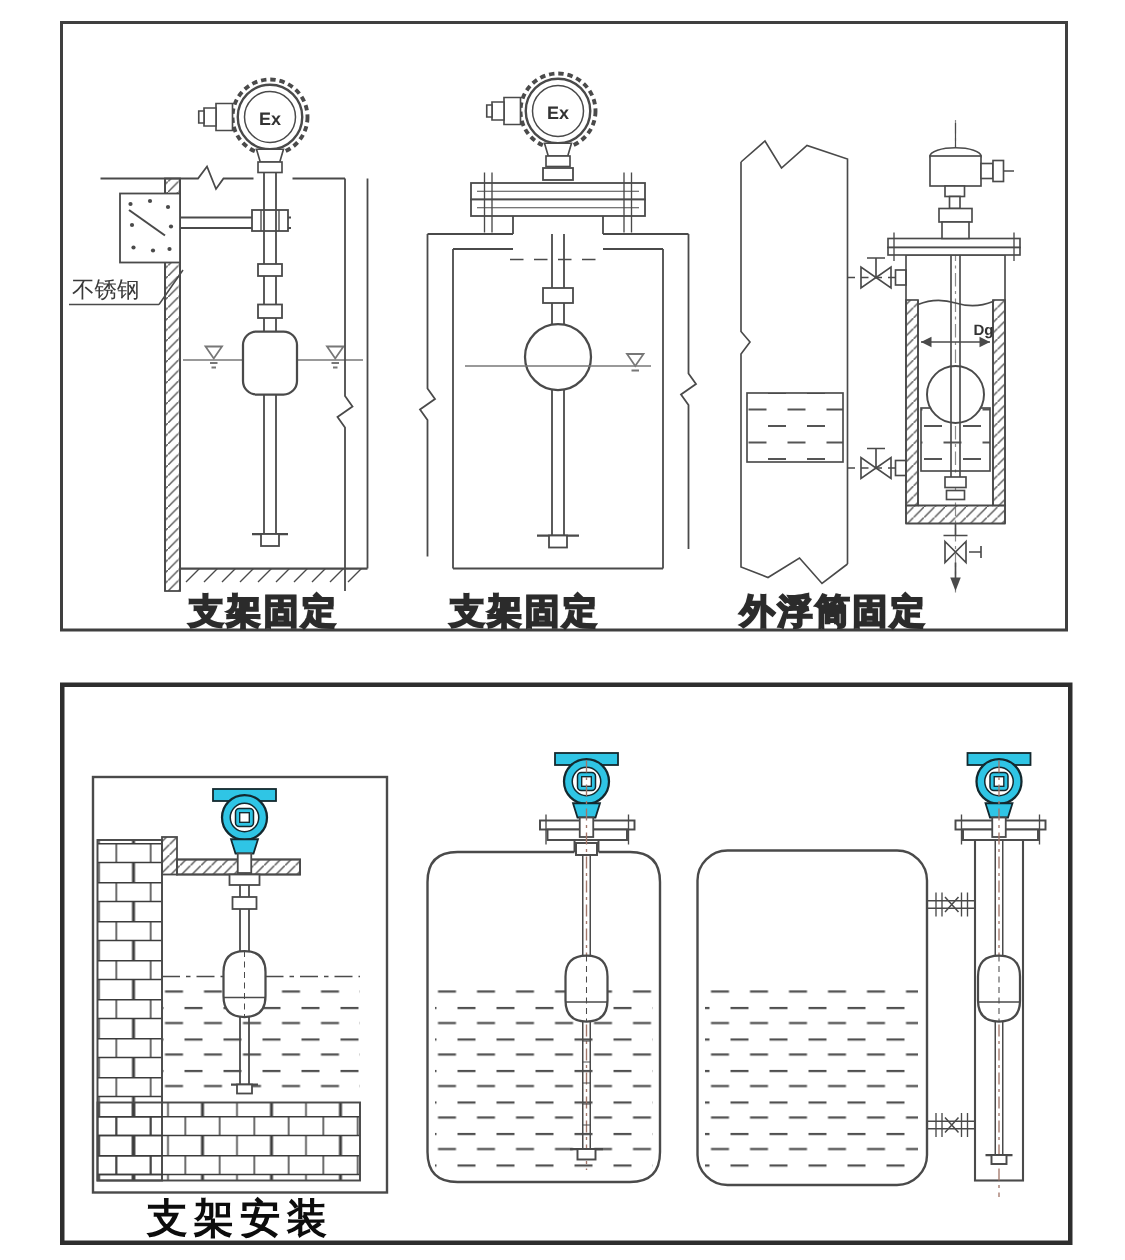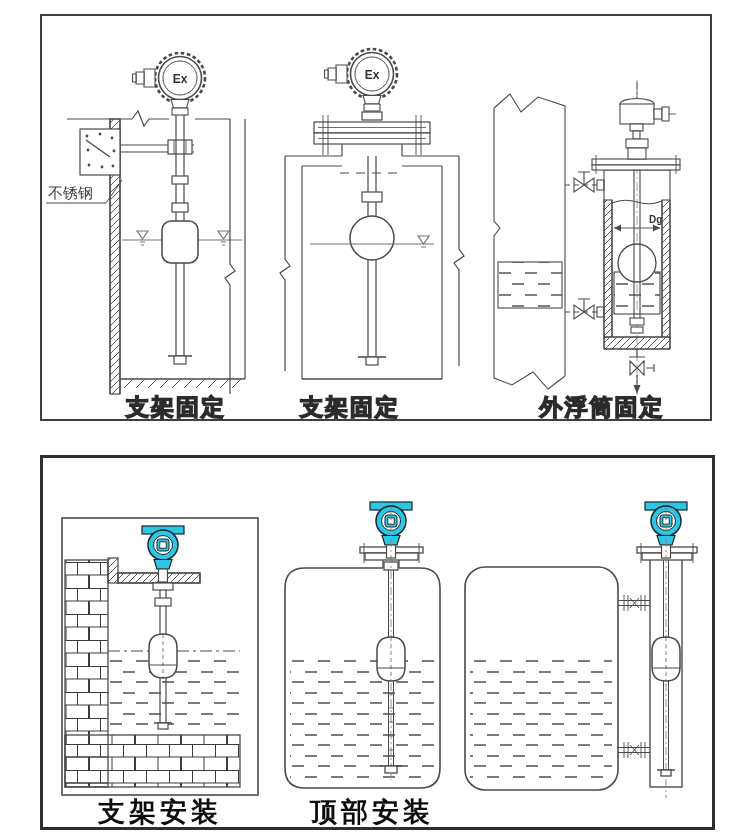--- a/index.html
+++ b/index.html
@@ -172,21 +172,21 @@
       <path d="M595,359 V372"></path>
       <path d="M595,378 L591.5,369 H598.5 Z" fill="#4a4a4a" stroke="none"></path>
     </g>
 
     <text x="138" y="67" font-size="12" font-weight="bold" text-anchor="middle" fill="#333">Ex</text>
     <text x="330" y="63" font-size="12" font-weight="bold" text-anchor="middle" fill="#333">Ex</text>
   </svg>
 
   <div class="cap cap-outline" style="left:134px;top:376px;">支架固定</div>
   <div class="cap cap-outline" style="left:308px;top:376px;">支架固定</div>
-  <div class="cap cap-outline" style="left:514px;top:376px;margin-left:46px;">外浮筒固定</div>
+  <div class="cap cap-outline" style="left:514px;top:376px;">外浮筒固定</div>
 </div>
 
 <div class="panel" id="panel-bottom">
   <svg width="669" height="369" viewBox="0 0 669 369">
     <defs>
       <pattern id="brick" width="46" height="26" patternUnits="userSpaceOnUse">
         <path d="M0 0.5 H46 M0 13 H46 M11.5 0 V13 M34.5 0 V13 M23 13 V26 M0.5 13 V26 M45.5 13 V26" stroke="#3c3c3c" stroke-width="1" fill="none"></path>
       </pattern>
       <pattern id="wdash2" width="26" height="21" patternUnits="userSpaceOnUse">
         <path d="M2 4 H14 M15 14 H27 M-11 14 H1" stroke="#4f4f4f" stroke-width="1.4" fill="none"></path>
@@ -283,14 +283,13 @@
       <path d="M587,287 L596,297 M596,287 L587,297" stroke-width="1"></path>
 
       <path d="M620.5,102 V312 M625.5,102 V312" stroke-width="1"></path>
       <use href="#capsule" x="623" y="201"></use>
       <path d="M614,312 H632" stroke-width="1.5"></path>
       <rect x="618" y="312" width="10" height="6" fill="#fff"></rect>
     </g>
   </svg>
 
   <div class="cap cap-solid" style="left:117px;top:336px;">支架安装</div>
-  <div class="cap cap-solid" style="left:329px;top:336px;">顶部安装</div>
 </div>
 
 </body></html>

